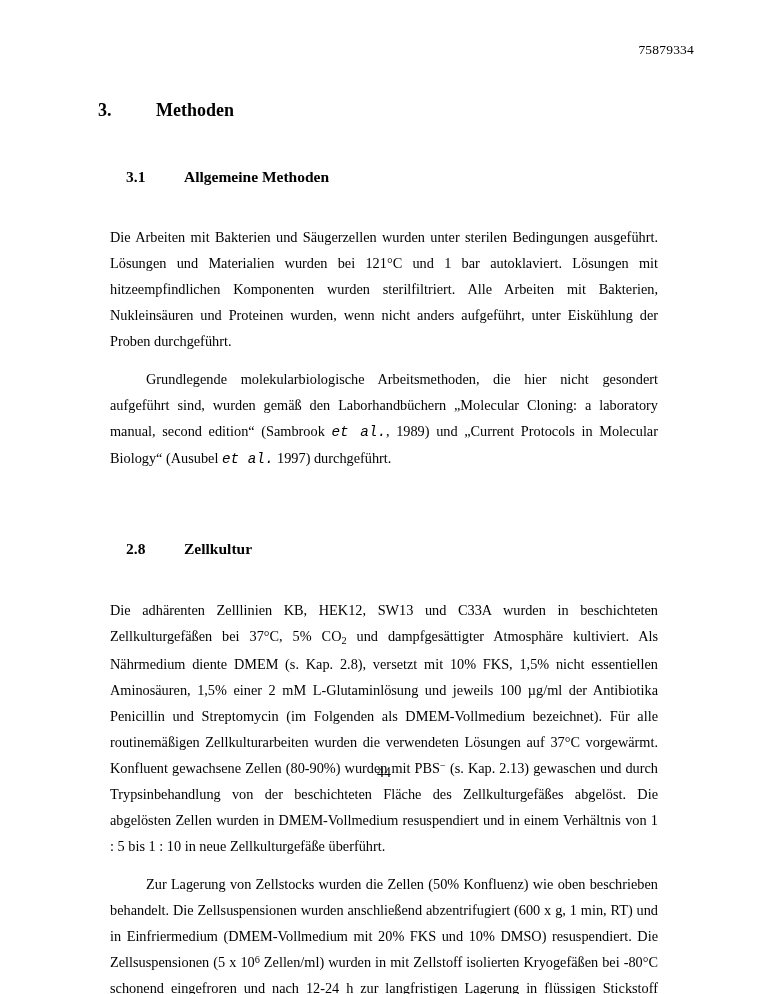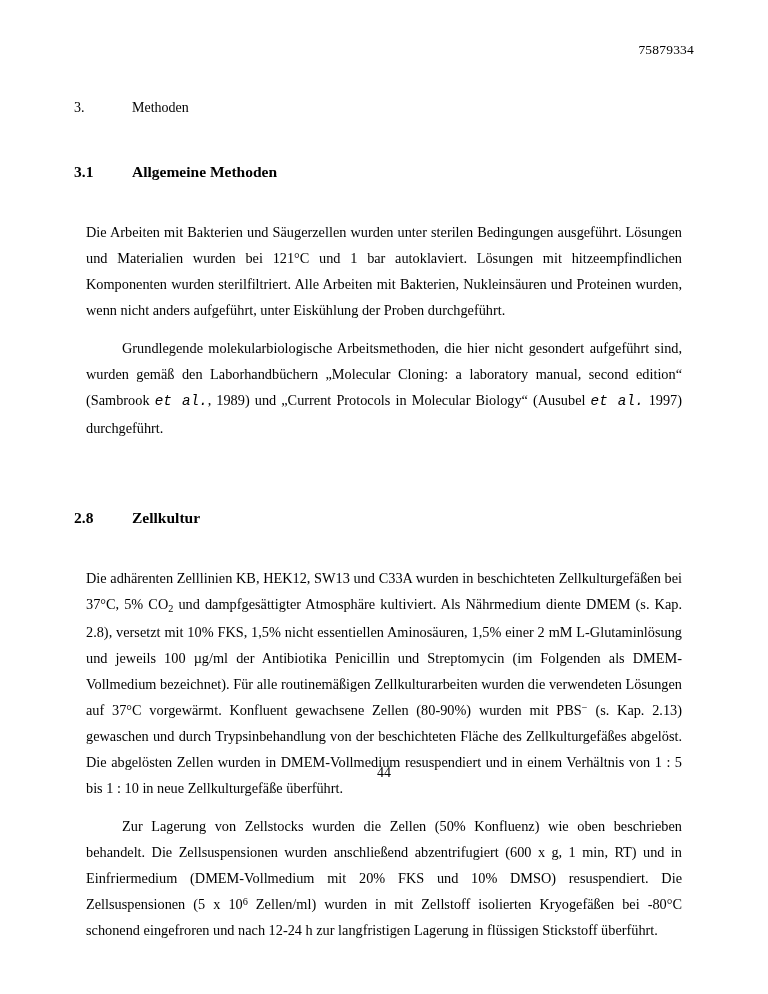--- a/index.html
+++ b/index.html
@@ -13,51 +13,52 @@
     font-family: "Liberation Serif", serif;
     color: #000000;
     position: relative;
     overflow: hidden;
   }
   .page {
     position: relative;
     width: 768px;
     height: 827px;
     box-sizing: border-box;
-    padding: 0 74px;
+    padding: 0 98px;
   }
   .header-number {
     position: absolute;
     top: 42px;
     right: 74px;
     font-size: 13.5px;
     letter-spacing: 0.2px;
   }
   .content {
     padding-top: 100px;
   }
   h1.chapter-title {
-    font-size: 14px;
-    font-weight: normal;
+    font-size: 18px;
+    font-weight: bold;
     margin: 0 0 0 0;
     line-height: 1.2;
   }
   h1.chapter-title .num {
     display: inline-block;
     width: 58px;
   }
   h2.section-title {
     font-size: 15.5px;
     font-weight: bold;
     margin: 0;
     line-height: 1.2;
   }
   h2.section-title .num {
     display: inline-block;
     width: 58px;
+    margin-left: 28px;
   }
   p.body-text {
     font-size: 14.3px;
     line-height: 1.82;
     text-align: justify;
     margin: 12px;
     text-indent: 0;
   }
   p.body-text.indent {
     text-indent: 36px;

